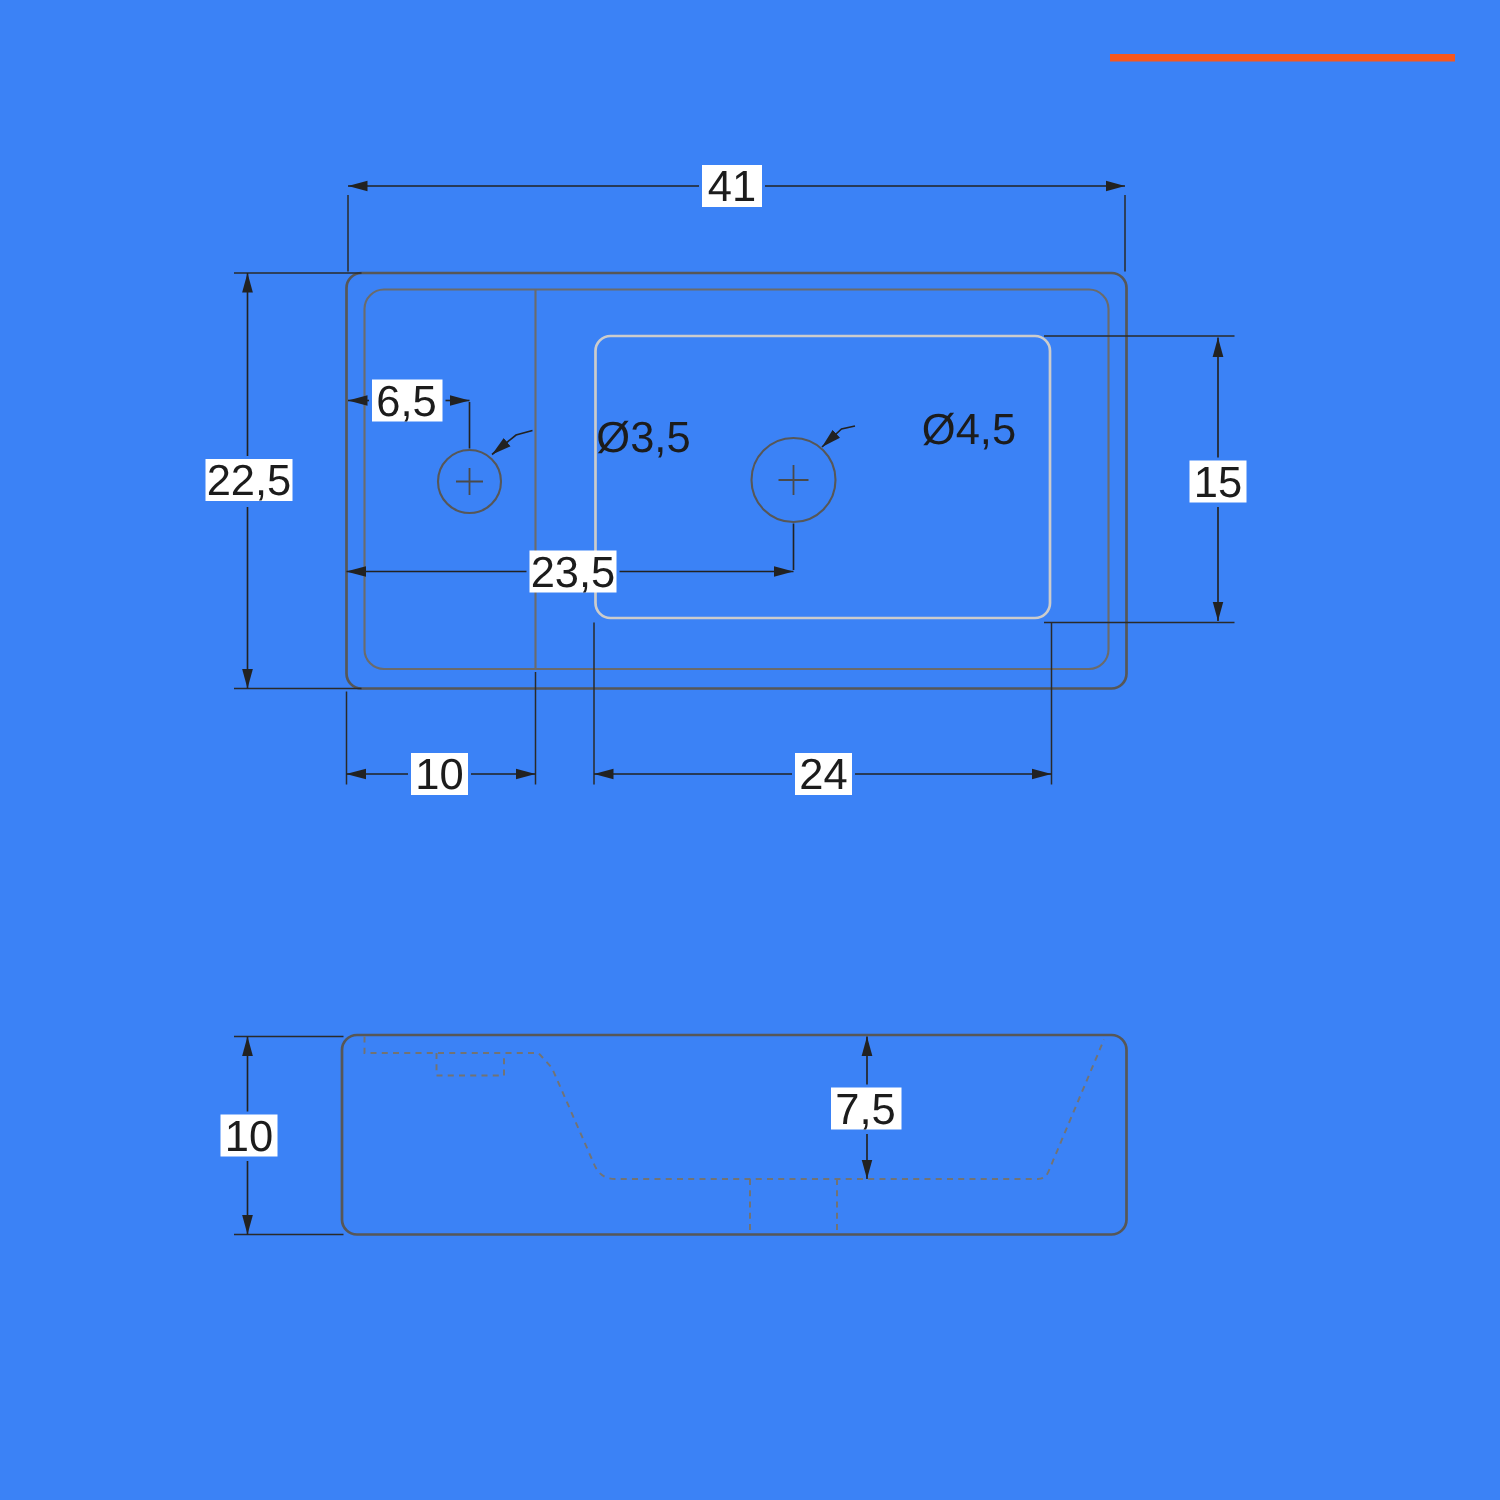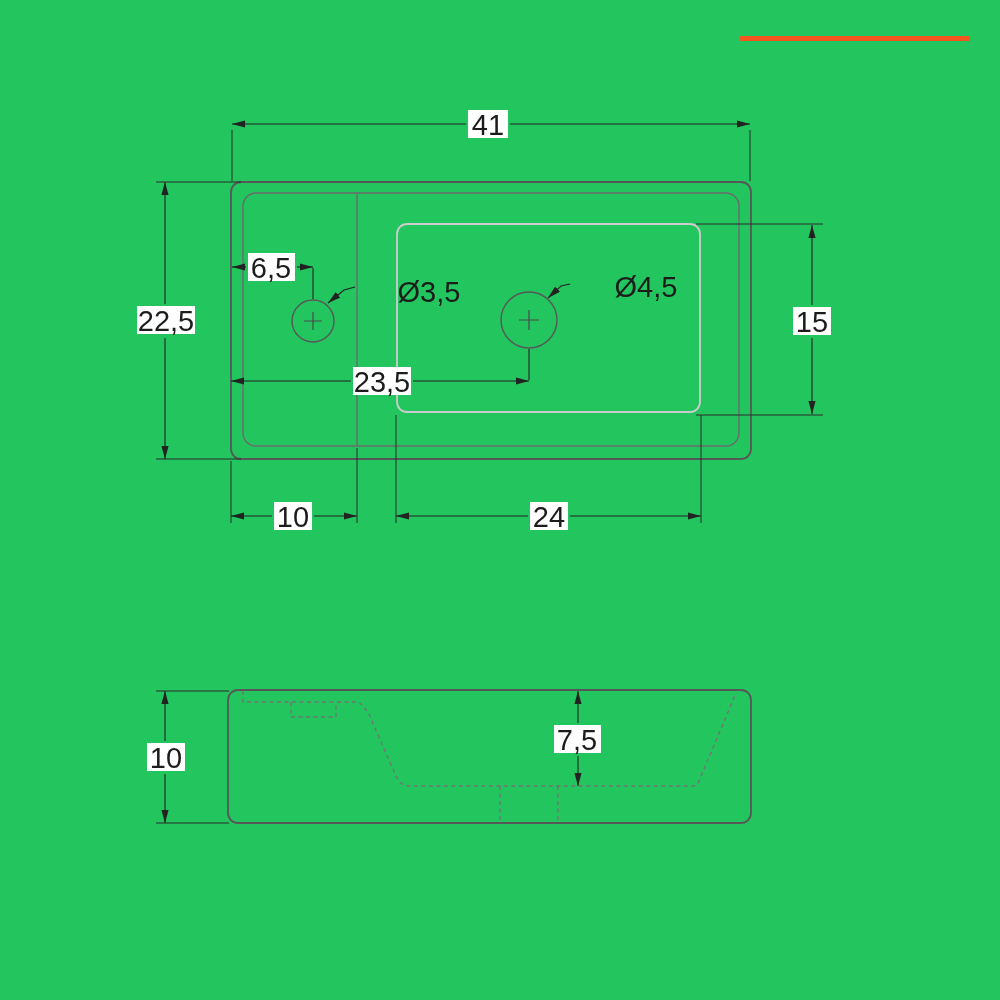--- a/index.html
+++ b/index.html
@@ -1,16 +1,16 @@
 <!DOCTYPE html>
 <html><head>
 <meta charset="utf-8">
 <style>
   html,body{margin:0;padding:0;background:#ffffff;}
-  .stage{position:relative;width:1000px;height:1000px;background:#22c55e;overflow:hidden;
+  .stage{position:relative;width:1000px;height:1000px;background:#3b82f6;overflow:hidden;
          font-family:"Liberation Sans", sans-serif;}
   svg{position:absolute;left:0;top:0;}
   text{font-family:"Liberation Sans", sans-serif;font-size:29px;fill:#1c1c1c;}
   .dim-line{stroke:#222222;stroke-width:1.1;fill:none;}
   .ext-line{stroke:#2a2a2a;stroke-width:1;fill:none;}
   .outline{stroke:#575757;stroke-width:1.8;fill:none;}
   .rim{stroke:#6b6b6b;stroke-width:1.4;fill:none;}
   .basin{stroke:#cccccc;stroke-width:1.8;fill:none;}
   .hole{stroke:#575757;stroke-width:1.4;fill:none;}
   .cross{stroke:#4a4a4a;stroke-width:1.2;fill:none;}

